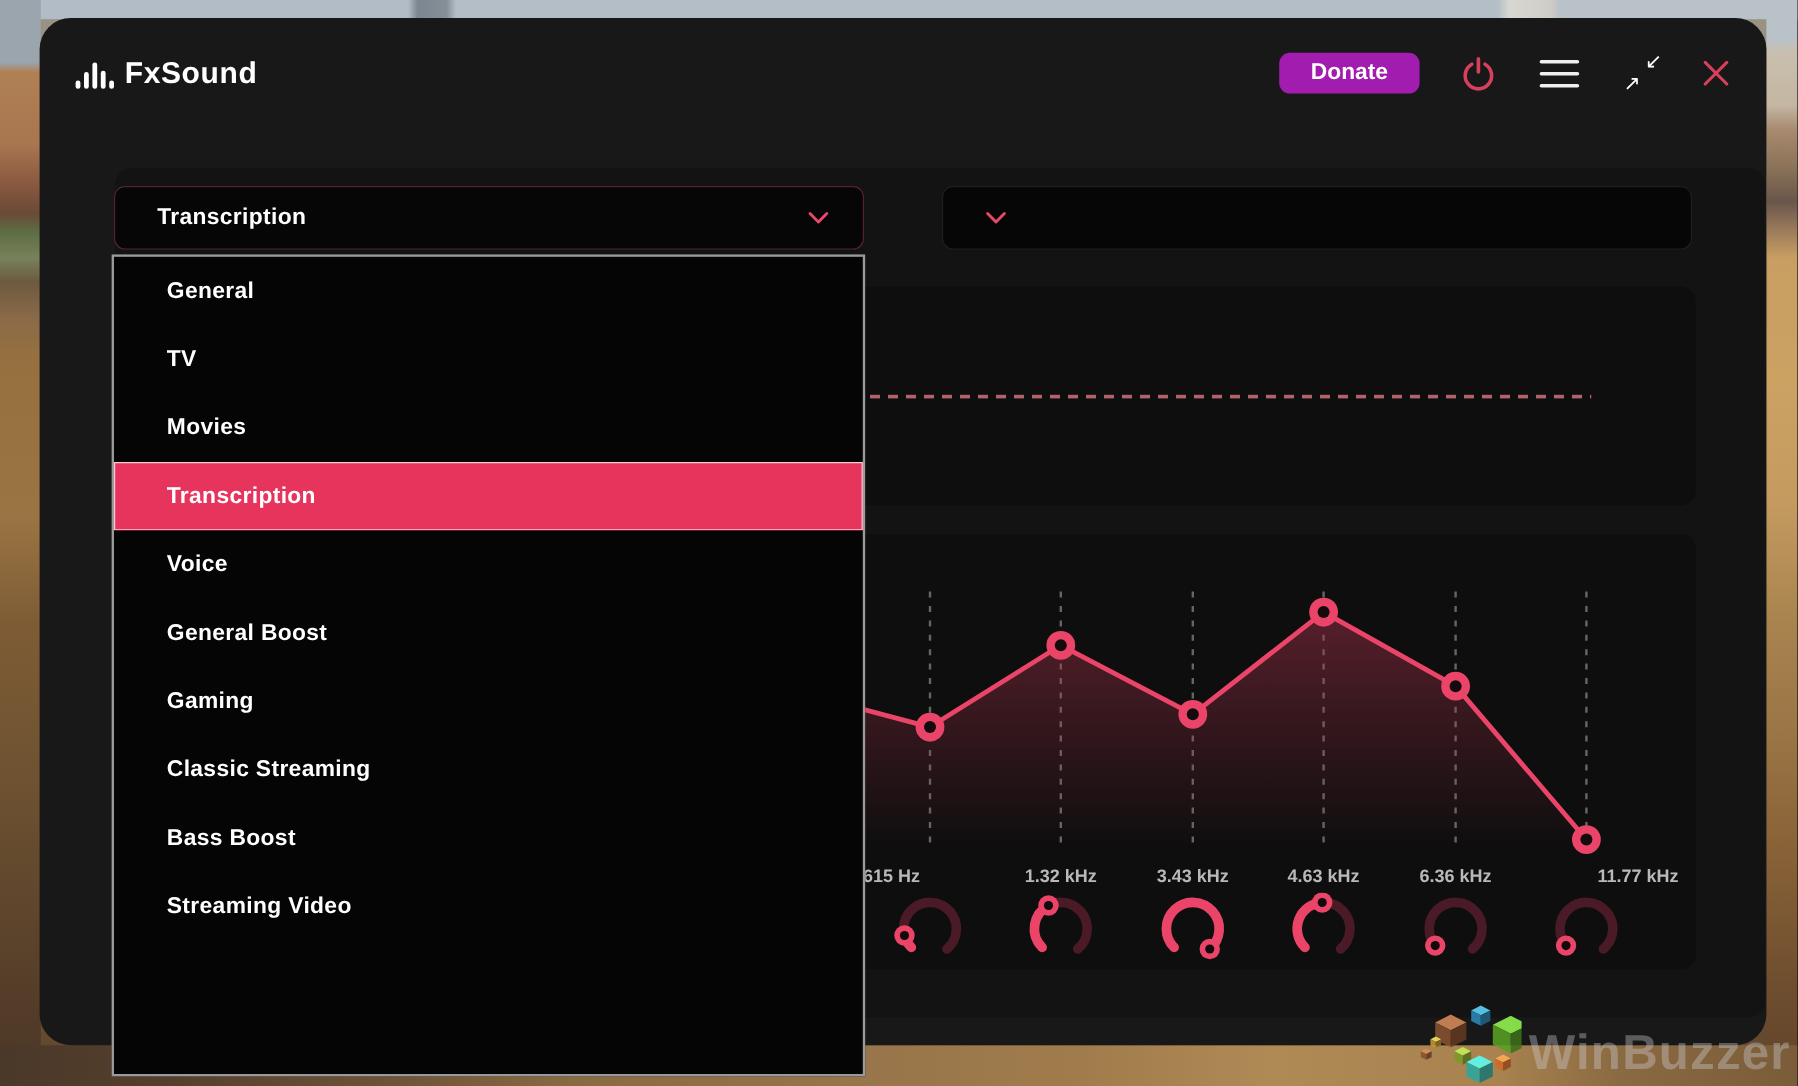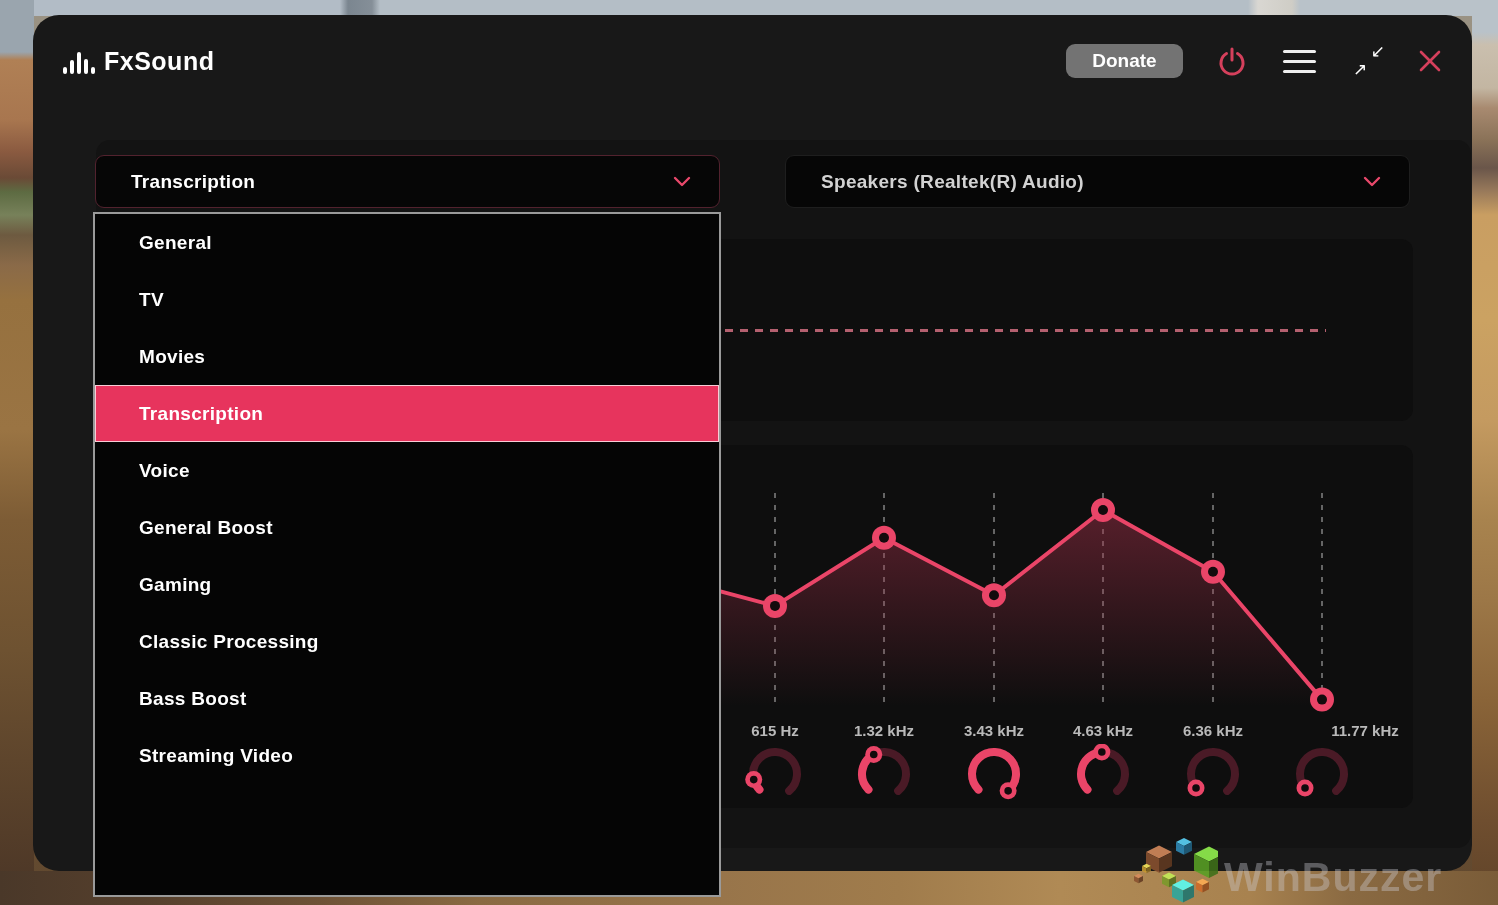--- a/index.html
+++ b/index.html
@@ -23,21 +23,21 @@
   .window{position:absolute;left:33px;top:15px;width:1439px;height:856px;
           background:#181818;border-radius:26px;z-index:1;}
 
   .titlebar{position:absolute;left:0;top:0;width:100%;height:95px;}
   .logo{position:absolute;left:30px;top:32px;display:flex;align-items:center;gap:9px;}
   .logo-bars{display:flex;align-items:flex-end;gap:3px;height:24px;}
   .logo-bars i{display:block;width:4px;background:#fff;border-radius:2px;}
   .logo-text{color:#fff;font-size:25px;font-weight:700;letter-spacing:.5px;}
 
   .donate-btn{position:absolute;left:1033px;top:29px;width:117px;height:34px;
-    background:#737373;border:none;border-radius:9px;color:#fff;font-size:19px;
+    background:#a21caf;border:none;border-radius:9px;color:#fff;font-size:19px;
     font-weight:700;font-family:inherit;display:flex;align-items:center;justify-content:center;cursor:pointer;}
   .tb-icon{position:absolute;top:28px;width:36px;height:36px;display:flex;align-items:center;justify-content:center;cursor:pointer;}
   .power-icon{left:1181px;}
   .menu-icon{left:1248px;flex-direction:column;gap:7px;}
   .menu-icon i{display:block;width:33px;height:3px;background:#efefef;border-radius:2px;}
   .restore-icon{left:1317px;color:#fff;}
   .restore-icon span{position:absolute;font-size:17px;line-height:1;}
   .restore-icon .a1{right:1px;top:0;}
   .restore-icon .a2{left:3px;bottom:1px;}
   .close-icon{left:1379px;}
@@ -67,21 +67,21 @@
   .knob{position:absolute;top:744px;width:60px;height:60px;z-index:2;cursor:pointer;}
 
   
   .preset-menu{position:absolute;left:93px;top:212px;width:628px;height:685px;
     background:#050505;border:2px solid #9a9a9a;z-index:5;display:flex;flex-direction:column;}
   .menu-item{height:57.1px;flex:0 0 auto;display:flex;align-items:center;padding-left:44px;
     color:#fff;font-size:19px;font-weight:600;letter-spacing:.3px;cursor:pointer;}
   .menu-item.selected{background:#e7345d;box-shadow:inset 0 0 0 1px rgba(255,255,255,.75);}
 
   
-  .watermark{position:absolute;left:1132px;top:830px;z-index:6;display:flex;align-items:flex-start;pointer-events:none;}
+  .watermark{position:absolute;left:1182px;top:830px;z-index:6;display:flex;align-items:flex-start;pointer-events:none;}
   .wm-text{color:rgba(205,205,212,.38);font-size:41px;font-weight:700;letter-spacing:1px;margin-left:6px;margin-top:24px;}
 </style>
 </head>
 <body>
 
 <div class="stage">
 
   <div class="wp wp-top"></div>
   <div class="wp wp-left"></div>
   <div class="wp wp-right"></div>
@@ -132,21 +132,20 @@
     <div class="content-panel"></div>
   </div>
 
   <div class="select-box select-preset">
     <span class="lbl">Transcription</span>
     <svg width="18" height="11" viewBox="0 0 18 11">
       <polyline points="2,2 9,9 16,2" fill="none" stroke="#e8486b" stroke-width="2.4" stroke-linecap="round" stroke-linejoin="round"></polyline>
     </svg>
   </div>
   <div class="select-box select-output">
-    <span class="lbl">Speakers (Realtek(R) Audio)</span>
     <svg width="18" height="11" viewBox="0 0 18 11">
       <polyline points="2,2 9,9 16,2" fill="none" stroke="#e8486b" stroke-width="2.4" stroke-linecap="round" stroke-linejoin="round"></polyline>
     </svg>
   </div>
 
   <div class="viz-panel"></div>
   <div class="viz-baseline"></div>
 
   <div class="eq-panel">
     <svg class="eq-svg" id="eq-svg" width="1318" height="363" viewBox="0 0 1318 363">
@@ -184,21 +183,21 @@
           <circle cx="1118" cy="126.81" r="12" fill="#ea4568"></circle>
           <circle cx="1118" cy="126.81" r="5" fill="#140b0d"></circle>
         </g>
         <g>
           <circle cx="1227" cy="254.61" r="12" fill="#ea4568"></circle>
           <circle cx="1227" cy="254.61" r="5" fill="#140b0d"></circle>
         </g>
       </svg>
   </div>
   <div id="eq-overlays">
-      <div class="freq-label" style="left: 720px;">615 Hz</div>
+      <div class="freq-label" style="left: 688px;">615 Hz</div>
       <div class="knob" style="left: 745px;"><svg width="60" height="60" viewBox="0 0 60 60">
           <path d="M14.443650813895957 45.55634918610404 A22 22 0 1 1 44.14132741310387 46.85297774861751" fill="none" stroke="#4a1a26" stroke-width="8" stroke-linecap="round"></path>
           <path d="M14.443650813895957 45.55634918610404 A22 22 0 0 1 8.724989343893252 35.60124286052161" fill="none" stroke="#ea4568" stroke-width="8" stroke-linecap="round"></path>
           <circle cx="8.724989343893252" cy="35.60124286052161" r="8.5" fill="#ea4568"></circle>
           <circle cx="8.724989343893252" cy="35.60124286052161" r="3.8" fill="#120a0c"></circle>
         </svg></div>
       <div class="freq-label" style="left: 829px;">1.32 kHz</div>
       <div class="knob" style="left: 854px;"><svg width="60" height="60" viewBox="0 0 60 60">
           <path d="M14.443650813895957 45.55634918610404 A22 22 0 1 1 44.14132741310387 46.85297774861751" fill="none" stroke="#4a1a26" stroke-width="8" stroke-linecap="round"></path>
           <path d="M14.443650813895957 45.55634918610404 A22 22 0 0 1 19.756480552847542 10.530271975813083" fill="none" stroke="#ea4568" stroke-width="8" stroke-linecap="round"></path>
@@ -236,21 +235,21 @@
     </div>
 
   <div class="preset-menu" id="preset-menu">
       <div class="menu-item">General</div>
       <div class="menu-item">TV</div>
       <div class="menu-item">Movies</div>
       <div class="menu-item selected">Transcription</div>
       <div class="menu-item">Voice</div>
       <div class="menu-item">General Boost</div>
       <div class="menu-item">Gaming</div>
-      <div class="menu-item">Classic Processing</div>
+      <div class="menu-item">Classic Streaming</div>
       <div class="menu-item">Bass Boost</div>
       <div class="menu-item">Streaming Video</div>
     </div>
 
   <div class="watermark">
     <svg id="wm-logo" width="86" height="75" viewBox="0 0 86 75" style="opacity:.88">
         <g>
           <polygon points="14,22 27,15.5 40,22 27,28.5" fill="rgb(216,139,93)"></polygon>
           <polygon points="14,22 27,28.5 27,42.8 14,36.3" fill="#8a512f"></polygon>
           <polygon points="27,28.5 40,22 40,36.3 27,42.8" fill="rgb(97,57,33)"></polygon>

